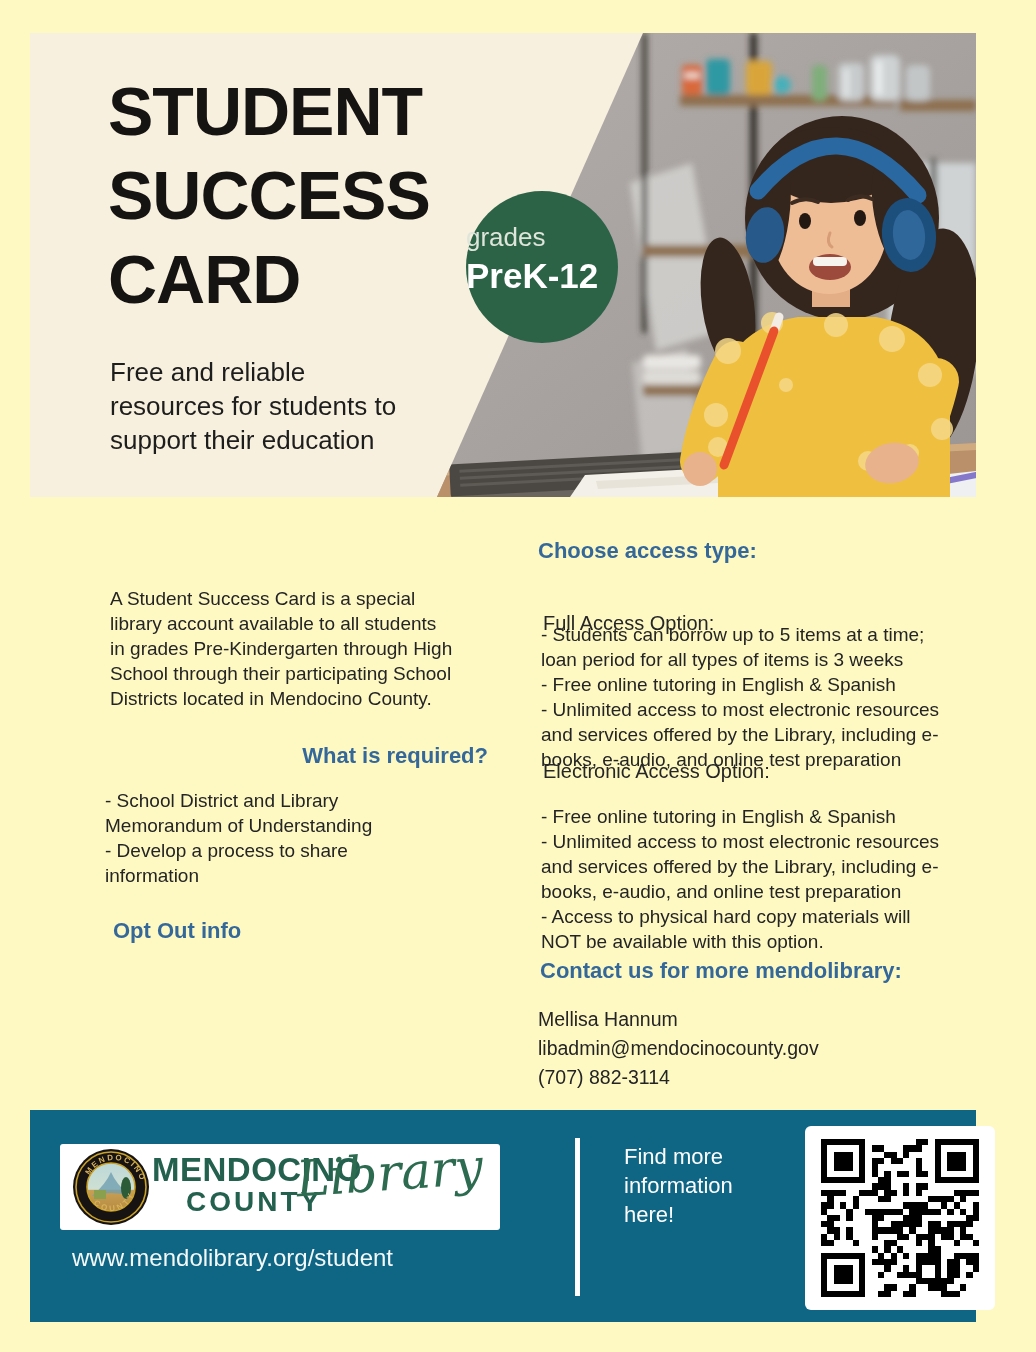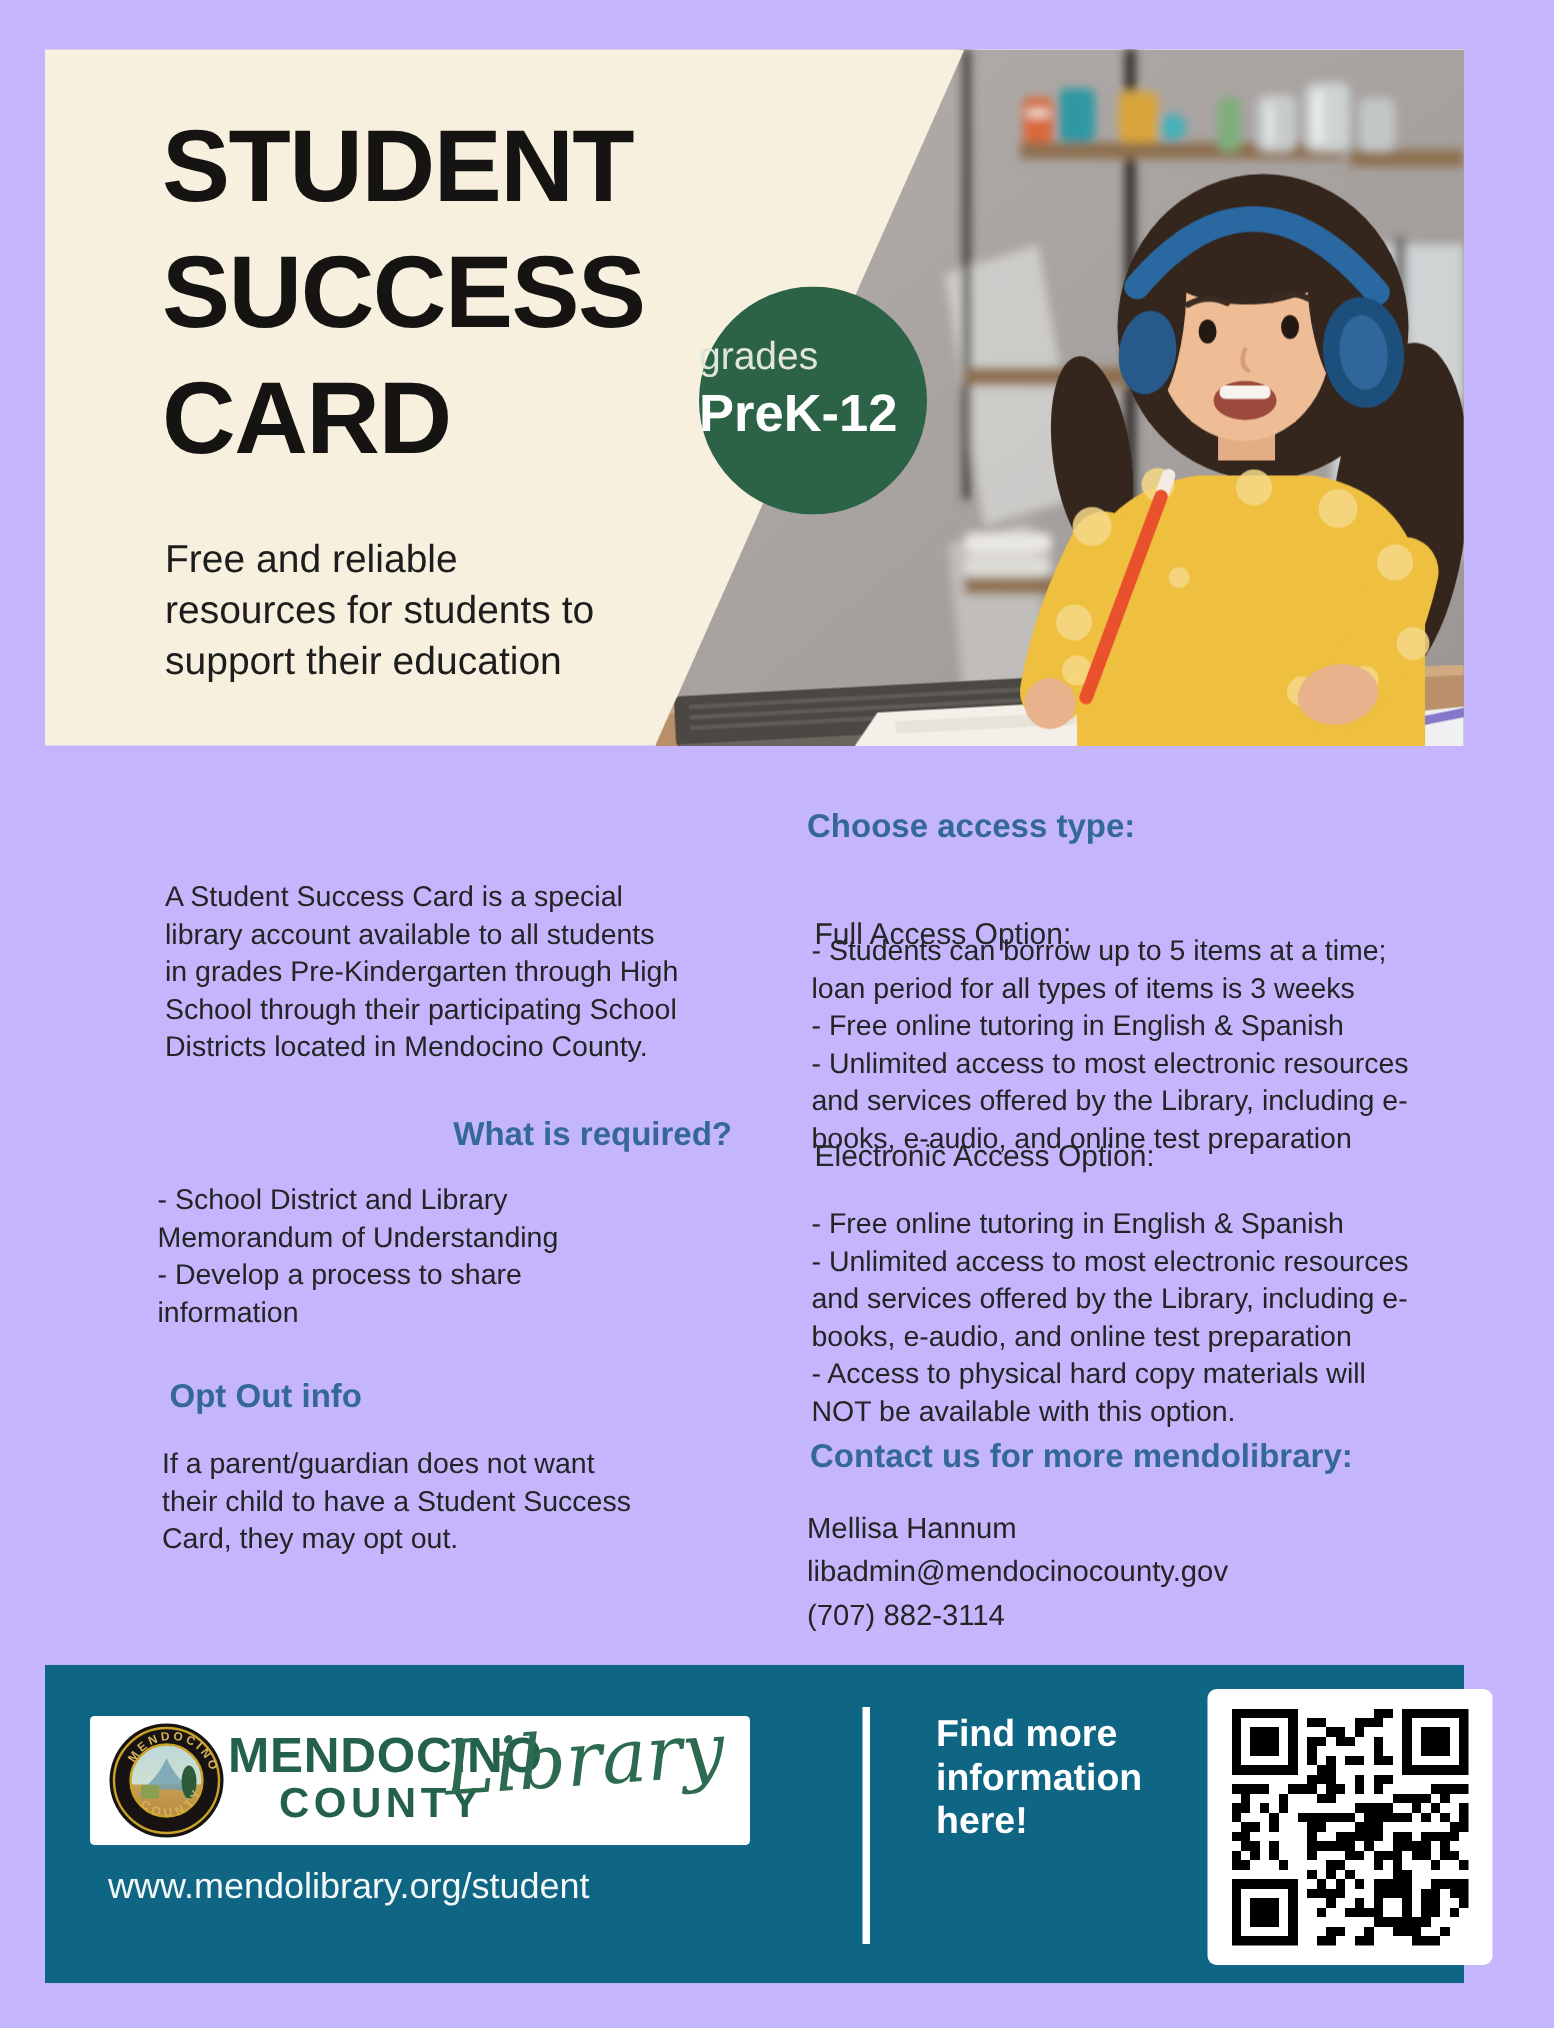--- a/index.html
+++ b/index.html
@@ -1,16 +1,16 @@
 <!DOCTYPE html>
 <html><head>
 <meta charset="utf-8">
 <style>
   html,body{margin:0;padding:0;background:#ffffff;}
-  .page{position:relative;width:1036px;height:1352px;background:#c4b5fd;overflow:hidden;
+  .page{position:relative;width:1036px;height:1352px;background:#fef9c3;overflow:hidden;
         font-family:"Liberation Sans",sans-serif;color:#242424;}
   
   .hero{position:absolute;left:30px;top:33px;width:946px;height:464px;background:#f7f0de;overflow:hidden;}
   .photo{position:absolute;left:0;top:0;}
   .hero-title{position:absolute;left:78px;top:36px;font-size:68px;line-height:84px;font-weight:bold;
               color:#161412;letter-spacing:-1px;white-space:pre-line;}
   .hero-sub{position:absolute;left:80px;top:322px;font-size:26px;line-height:34px;color:#1d1d1d;white-space:pre-line;}
   .badge{position:absolute;left:436px;top:158px;width:152px;height:152px;border-radius:50%;
          background:#2c6347;z-index:5;}
   .badge-grades{margin-top:31px;font-size:26px;color:#dfe5da;}
@@ -24,21 +24,21 @@
   
   .footer{position:absolute;left:30px;top:1110px;width:946px;height:212px;background:#0e6584;}
   .logo-box{position:absolute;left:30px;top:34px;width:440px;height:86px;background:#ffffff;border-radius:3px;}
   .logo-words{position:absolute;left:92px;top:9px;color:#23614e;font-weight:bold;line-height:1;}
   .logo-line1{font-size:33px;letter-spacing:0.5px;}
   .logo-line2{font-size:28px;letter-spacing:3px;margin-left:34px;margin-top:2px;}
   .logo-script{position:absolute;left:236px;top:0px;font-family:"DejaVu Serif",serif;font-style:italic;
                font-size:50px;color:#2d6b50;transform:rotate(-4deg);}
   .footer-url{position:absolute;left:42px;top:134px;font-size:24px;color:#f4f8f9;}
   .footer-divider{position:absolute;left:545px;top:28px;width:5px;height:158px;background:#ffffff;}
-  .find-more{position:absolute;left:594px;top:32px;font-size:25px;line-height:29px;font-weight:bold;
+  .find-more{position:absolute;left:594px;top:32px;font-size:22px;line-height:29px;font-weight:normal;
              color:#ffffff;white-space:pre-line;}
   .qr-box{position:absolute;left:775px;top:16px;width:190px;height:184px;background:#ffffff;border-radius:6px;}
   .qr-box svg{position:absolute;left:16px;top:13px;}
 </style>
 </head>
 <body>
 
 <div class="page">
 
   <div class="hero">
@@ -165,23 +165,20 @@
 School through their participating School
 Districts located in Mendocino County.</div>
 
   <div class="abs sec-heading" style="left:108px;top:743px;width:380px;text-align:right;">What is required?</div>
   <div class="abs body-text" style="left:105px;top:788px;width:380px;">- School District and Library
 Memorandum of Understanding
 - Develop a process to share
 information</div>
 
   <div class="abs sec-heading" style="left:113px;top:918px;width:380px;">Opt Out info</div>
-  <div class="abs body-text" style="left:108px;top:964px;width:380px;">If a parent/guardian does not want
-their child to have a Student Success
-Card, they may opt out.</div>
 
   <div class="abs sec-heading" style="left:538px;top:538px;width:450px;">Choose access type:</div>
 
   <div class="abs option-name" style="left:543px;top:612px;width:450px;">Full Access Option:</div>
   <div class="abs body-text" style="left:541px;top:622px;width:450px;">- Students can borrow up to 5 items at a time;
 loan period for all types of items is 3 weeks
 - Free online tutoring in English &amp; Spanish
 - Unlimited access to most electronic resources
 and services offered by the Library, including e-
 books, e-audio, and online test preparation</div>

